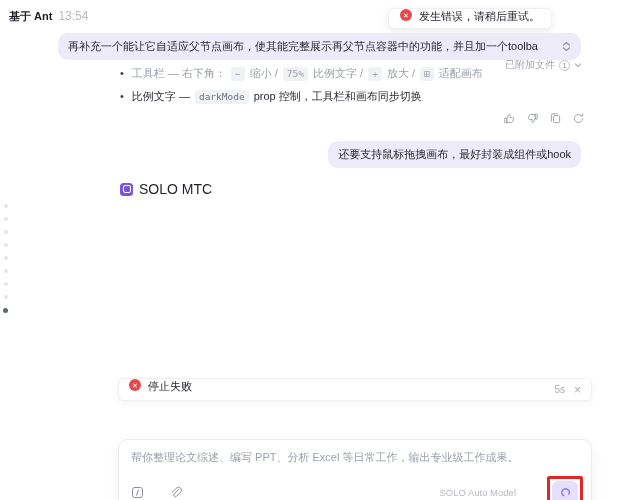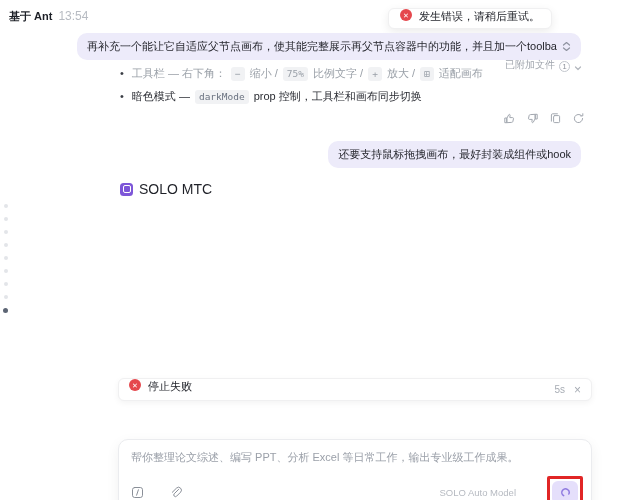--- a/index.html
+++ b/index.html
@@ -20,27 +20,27 @@
                 box-shadow:0 2px 6px rgba(0,0,0,.05);}
   .err-ico{width:12px;height:12px;border-radius:50%;background:#e5484d;color:#fff;
            display:flex;align-items:center;justify-content:center;font-size:7px;
            line-height:1;flex:0 0 auto;font-weight:bold;}
   .toast-right{margin-left:auto;display:flex;align-items:center;gap:9px;}
   .countdown{font-size:10px;color:#a7acb4;}
   .close-x{font-size:12px;color:#a7acb4;cursor:pointer;line-height:1;}
 
   
   .bubble{position:absolute;background:#edebfa;border-radius:10px;padding:6px 10px;
-          font-size:11px;color:#26272e;display:flex;align-items:center;gap:5px;
+          font-size:11px;color:#26272e;display:flex;align-items:center;gap:24px;
           white-space:nowrap;}
   .bubble1{right:44px;top:33px;}
   .bubble2{right:44px;top:141px;}
   .exp-ico{display:inline-flex;color:#8f93a0;}
 
-  .attach-row{position:absolute;right:43px;top:58px;display:flex;align-items:flex-end;
+  .attach-row{position:absolute;right:43px;top:58px;display:flex;align-items:center;
               gap:4px;font-size:10px;color:#a0a5ad;}
   .badge{width:11px;height:11px;border:1px solid #c2c6cd;border-radius:50%;display:flex;
          align-items:center;justify-content:center;font-size:7.5px;color:#8a8f98;
          box-sizing:border-box;}
 
   
   .bullets{position:absolute;left:120px;top:66px;font-size:11px;line-height:15px;}
   .b-line{display:flex;align-items:center;gap:5px;margin-bottom:8px;white-space:nowrap;}
   .b-dot{color:#3a3d44;font-size:11px;margin-right:3px;}
   .b1{color:#9aa0a8;}
@@ -126,21 +126,21 @@
       <span>缩小 /</span>
       <span class="chip">75%</span>
       <span>比例文字 /</span>
       <span class="chip">+</span>
       <span>放大 /</span>
       <span class="chip">⊞</span>
       <span>适配画布</span>
     </div>
     <div class="b-line b2">
       <span class="b-dot">•</span>
-      <span>暗色模式 —</span>
+      <span>比例文字 —</span>
       <span class="chip">darkMode</span>
       <span>prop 控制，工具栏和画布同步切换</span>
     </div>
   </div>
 
   <div class="actions">
     <span class="act-ico">
       <svg viewBox="0 0 13 13" fill="none" stroke="currentColor" stroke-width="1" stroke-linecap="round" stroke-linejoin="round">
         <path d="M2.2 6h1.6v4.7H2.2z"></path>
         <path d="M3.8 10.3V6.4l1.9-3.6c.4-.7 1.5-.4 1.4.4L6.8 5.6h2.8c.6 0 1 .5.9 1.1l-.7 2.9c-.1.5-.5.8-1 .8z"></path>

